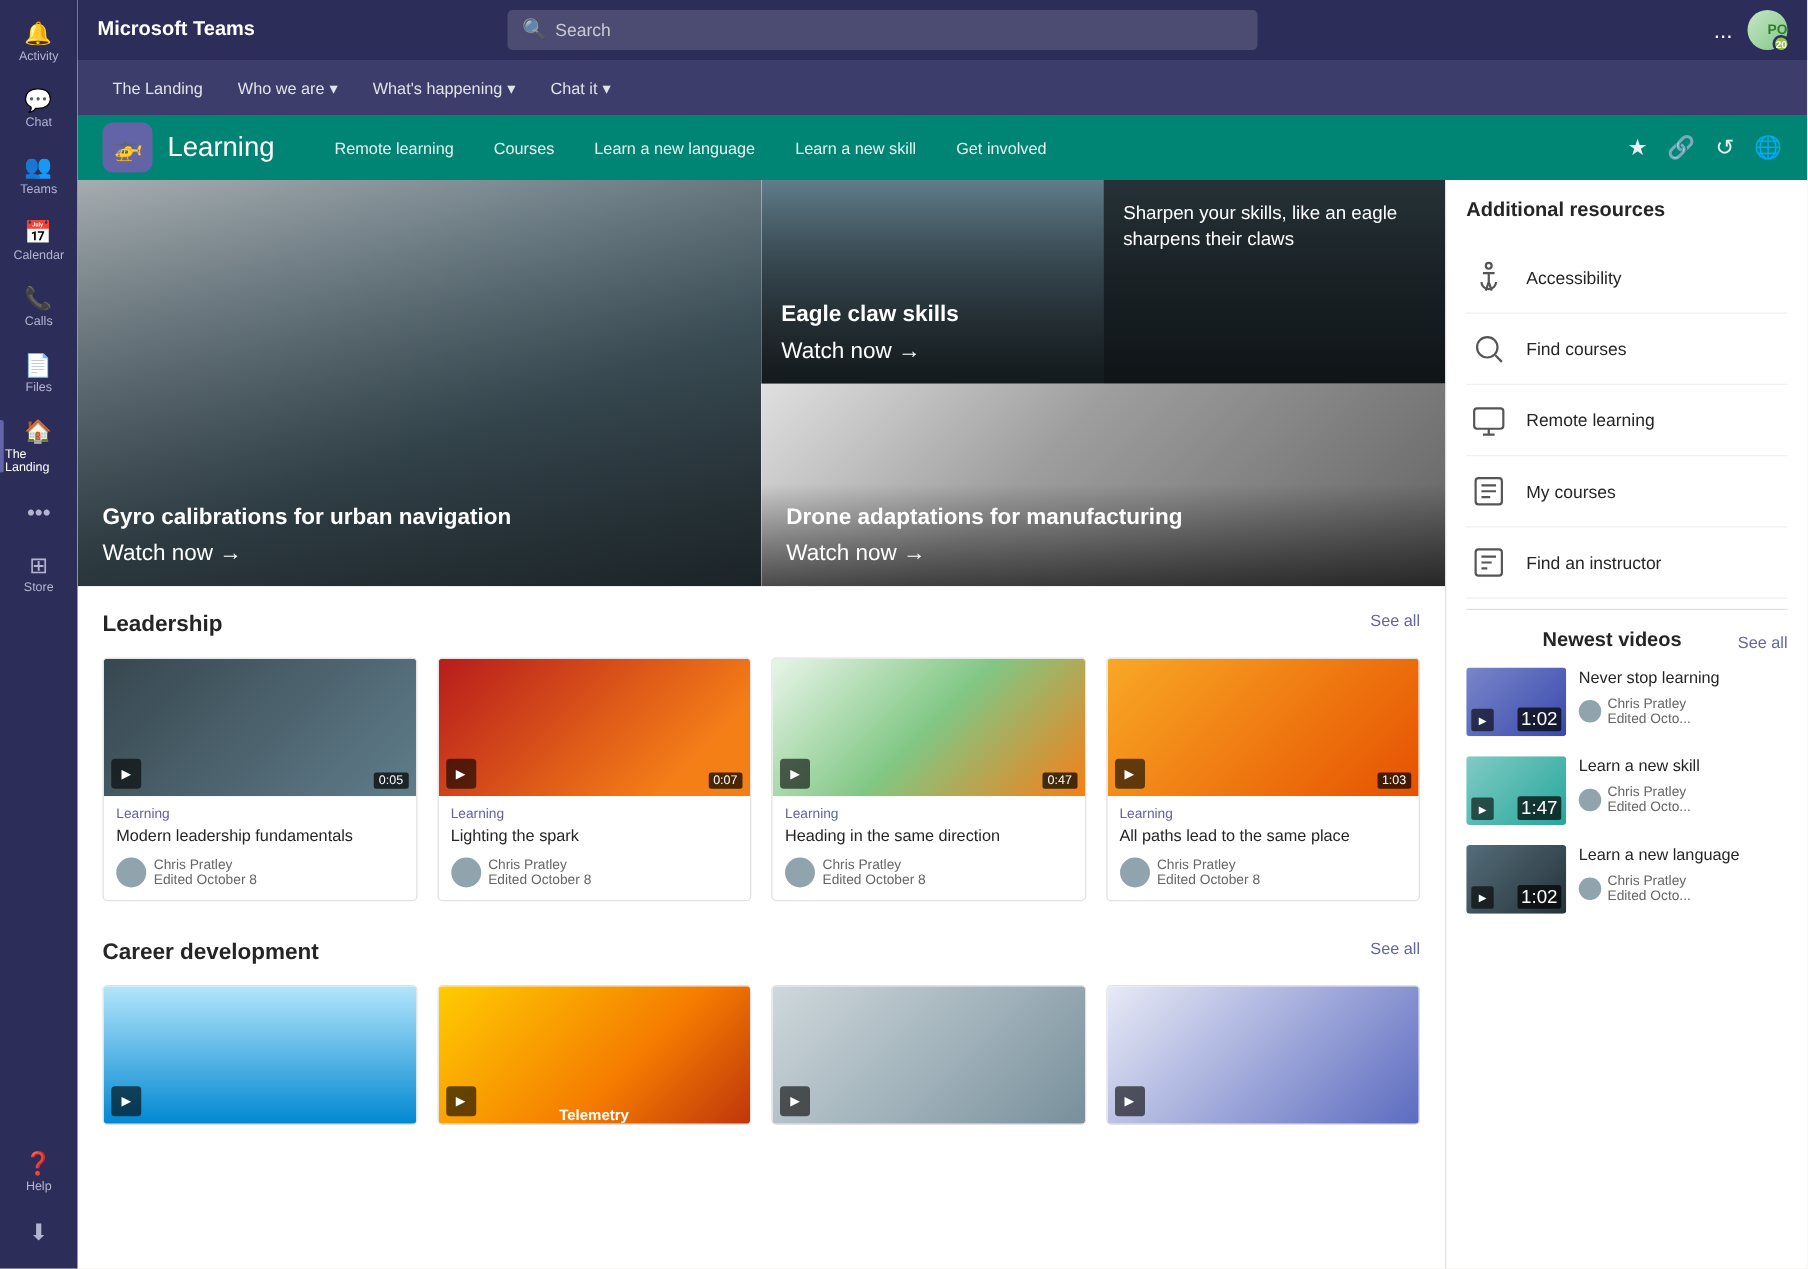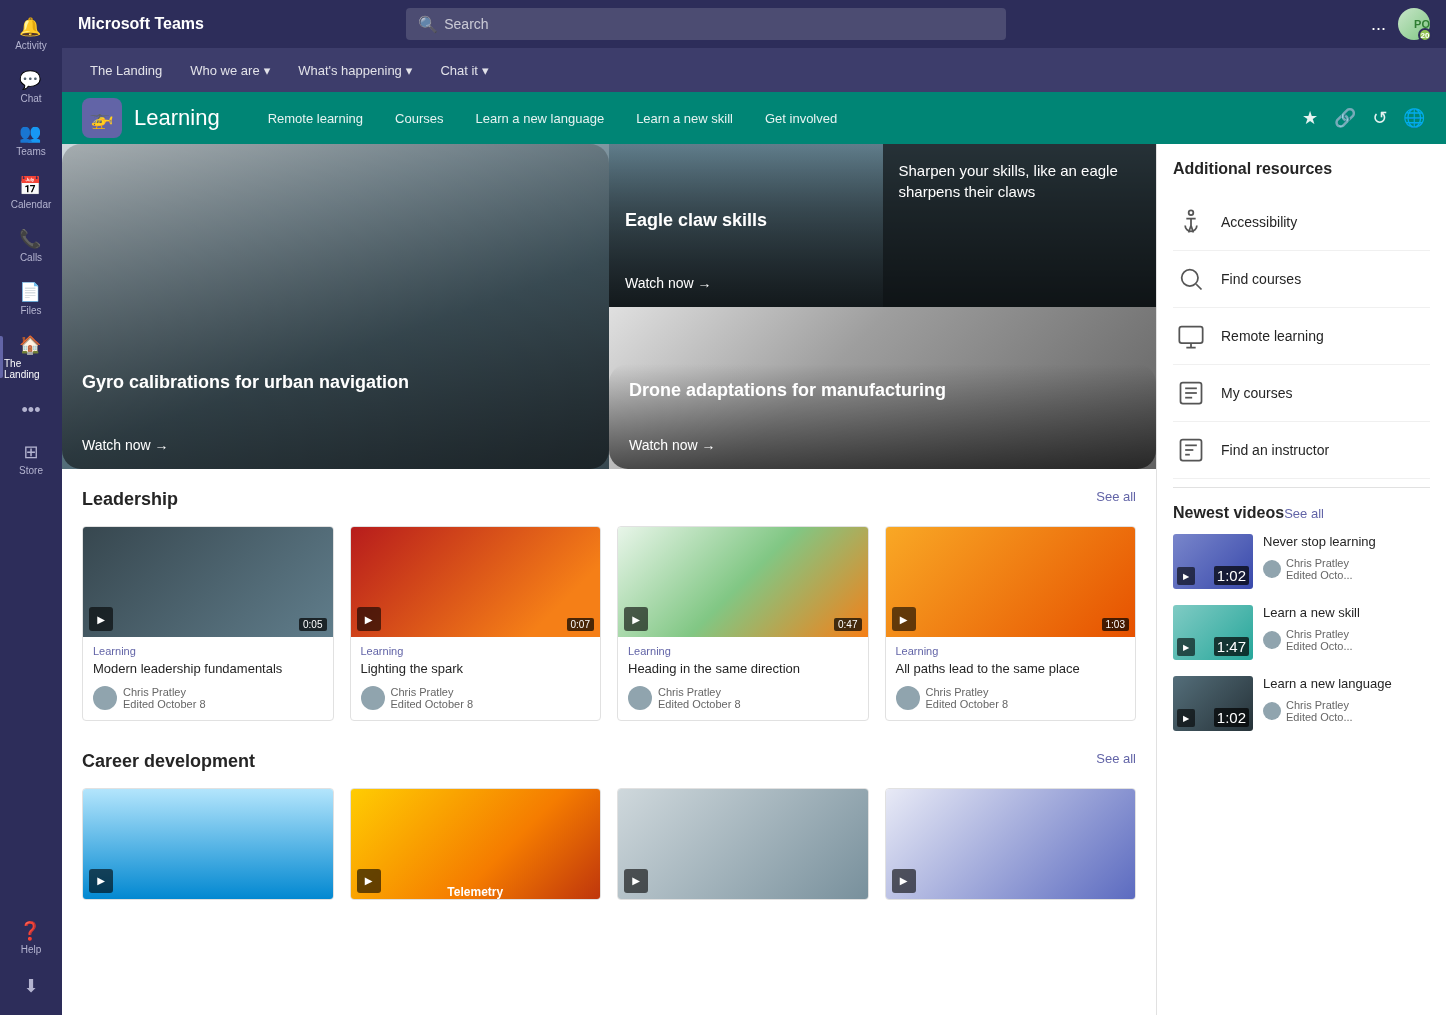--- a/index.html
+++ b/index.html
@@ -241,35 +241,33 @@
       overflow: hidden;
       cursor: pointer;
     }
     .hero-overlay {
       position: absolute;
       bottom: 0;
       left: 0;
       right: 0;
       padding: 16px 20px;
       background: linear-gradient(transparent, rgba(0,0,0,0.6));
-      border-radius: 19px;
     }
     .hero-title {
       color: white;
       font-size: 18px;
       font-weight: 600;
       margin-bottom: 8px;
     }
     .hero-link {
       color: white;
-      font-size: 14px;
+      font-size: 18px;
       display: flex;
       align-items: center;
       gap: 6px;
-      margin-top: 36px;
     }
     
     .hero-card-1 { grid-column: 1; grid-row: 1 / 3; }
     .hero-card-1 .hero-overlay { top: 0; background: linear-gradient(rgba(0,0,0,0.2), rgba(0,0,0,0.5)); display: flex; flex-direction: column; justify-content: flex-end; }
     
     .hero-card-2 { grid-column: 2; grid-row: 1; }
     
     .hero-card-3 { grid-column: 2; grid-row: 2; }
 
     
@@ -412,23 +410,24 @@
       font-size: 14px;
       color: #252525;
     }
     .resource-divider {
       border: none;
       border-top: 1px solid #e1e1e1;
       margin: 8px 0 16px;
     }
     .newest-header {
       display: flex;
-      justify-content: flex-start;
+      justify-content: flex-end;
       align-items: center;
       margin-bottom: 12px;
+      gap: 45px;
     }
     .newest-title {
       font-size: 16px;
       font-weight: 600;
       color: #252525;
     }
     .newest-see-all {
       color: #6264a7;
       font-size: 13px;
       cursor: pointer;

